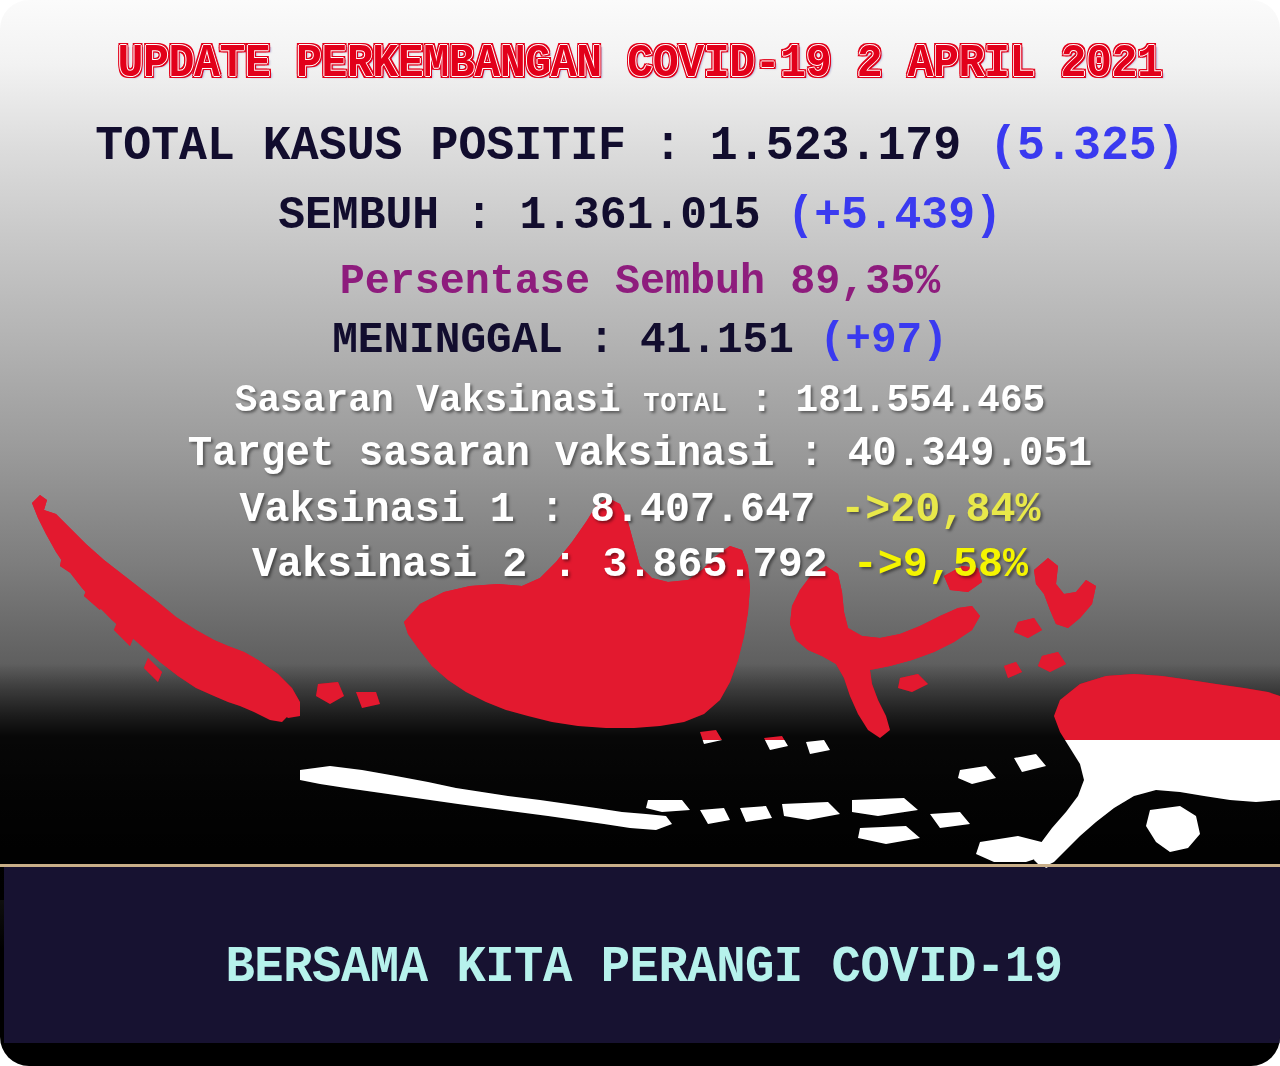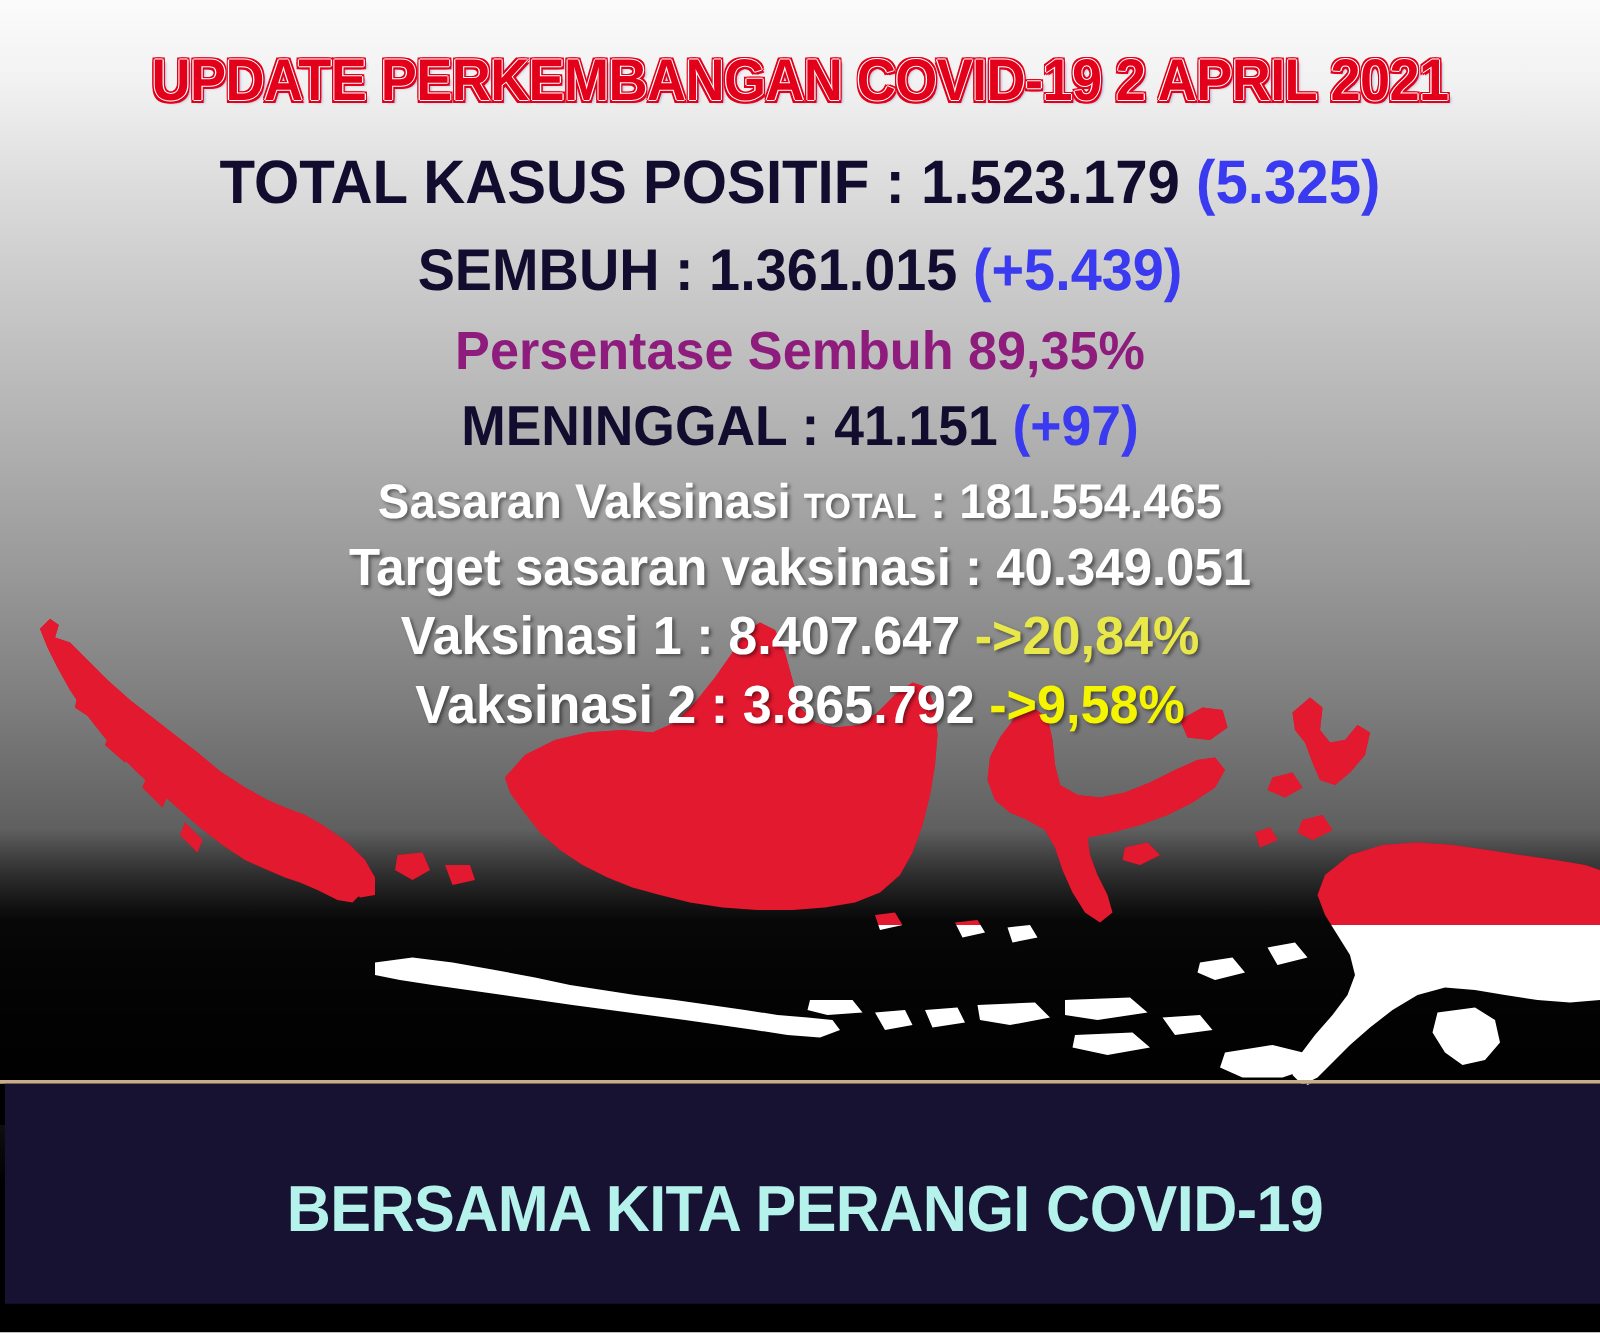--- a/index.html
+++ b/index.html
@@ -5,34 +5,35 @@
   html, body {
     margin: 0;
     padding: 0;
     background: #ffffff;
   }
   #poster {
     position: relative;
     width: 1280px;
     height: 1066px;
     overflow: hidden;
-    font-family: Liberation Sans, sans-serif;
+    font-family: Liberation Mono, monospace;
     background: linear-gradient(to bottom,
         #fbfbfb 0%,
         #f2f2f2 6%,
         #dcdcdc 14%,
         #c9c9c9 22%,
         #b5b5b5 31%,
         #9b9b9b 42%,
         #7d7d7d 53%,
         #5d5d5d 63%,
         #3d3d3d 72%,
         #222222 79%,
         #0d0d0d 85%,
         #000000 89%);
+    border-radius: 29px;
   }
 
   
   #map-layer {
     position: absolute;
     left: 0;
     top: 470px;
     width: 1280px;
     height: 430px;
     pointer-events: none;

